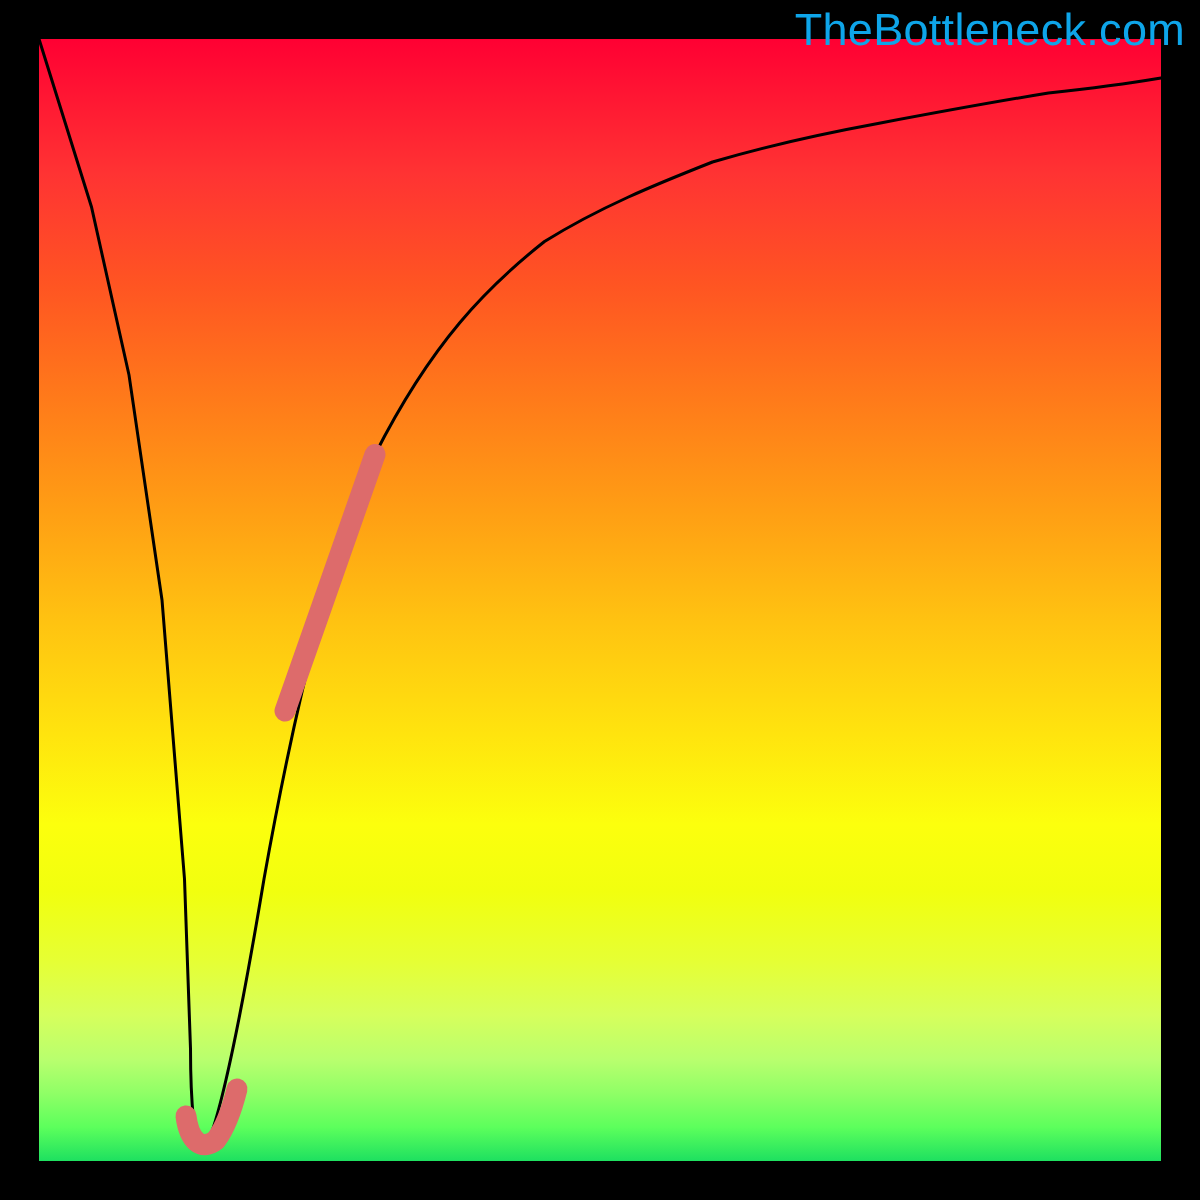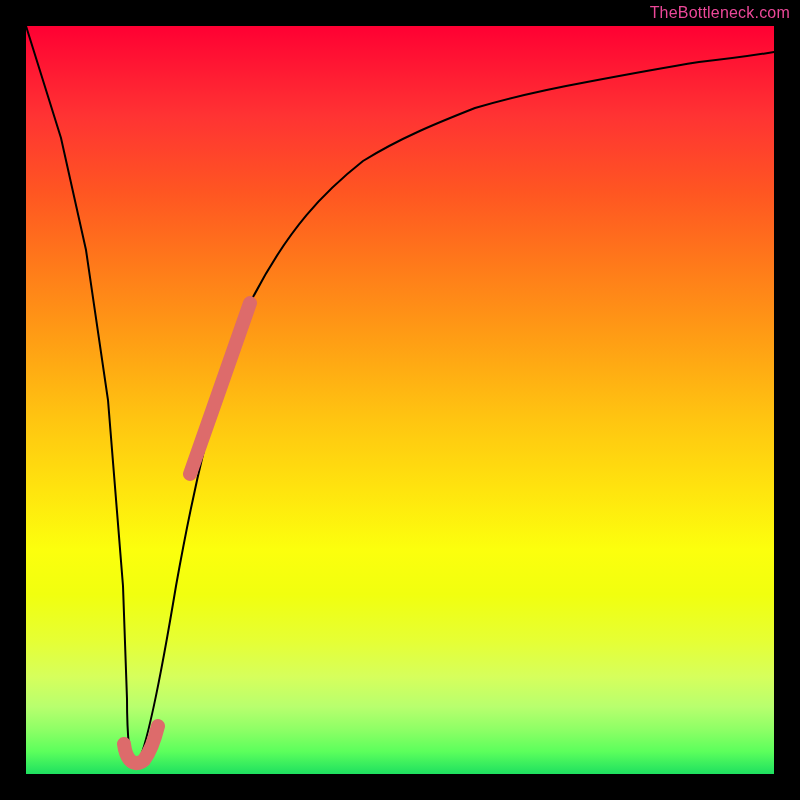--- a/index.html
+++ b/index.html
@@ -42,22 +42,22 @@
       #b8ff6e 91%,
       #8fff66 94%,
       #5cff5c 97%,
       #1ee060 100%
     );
   }
   .watermark {
     position: absolute;
     top: 4px;
     right: 10px;
-    color: #ec4899;
-    font-size: 16px;
+    color: #0ea5e9;
+    font-size: 30px;
     font-weight: 500;
     letter-spacing: 0.2px;
     pointer-events: none;
     user-select: none;
   }
   svg.curve-layer {
     position: absolute;
     left: 0;
     top: 0;
     width: 748px;

